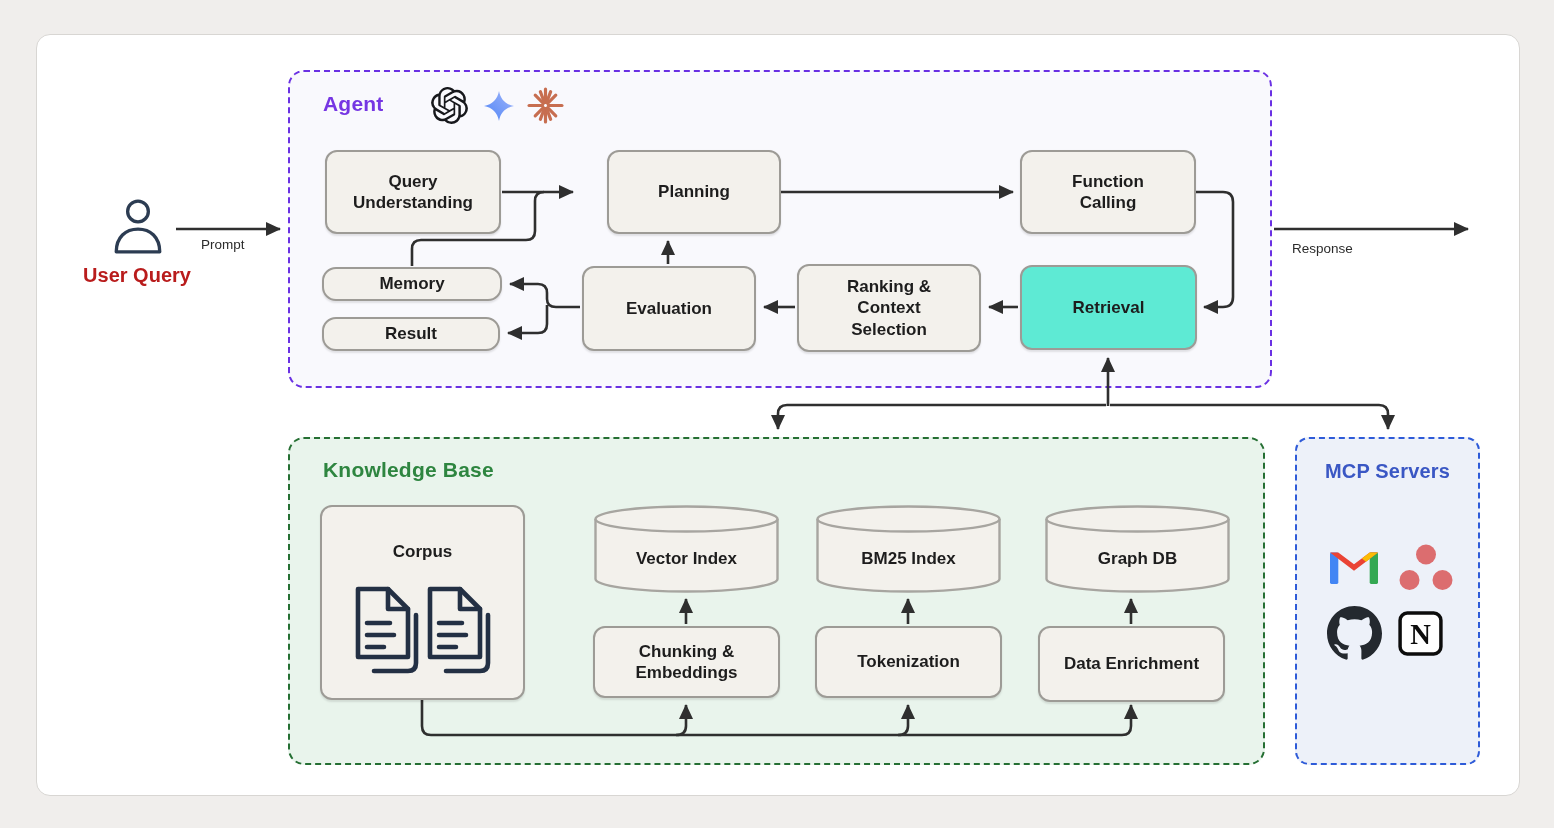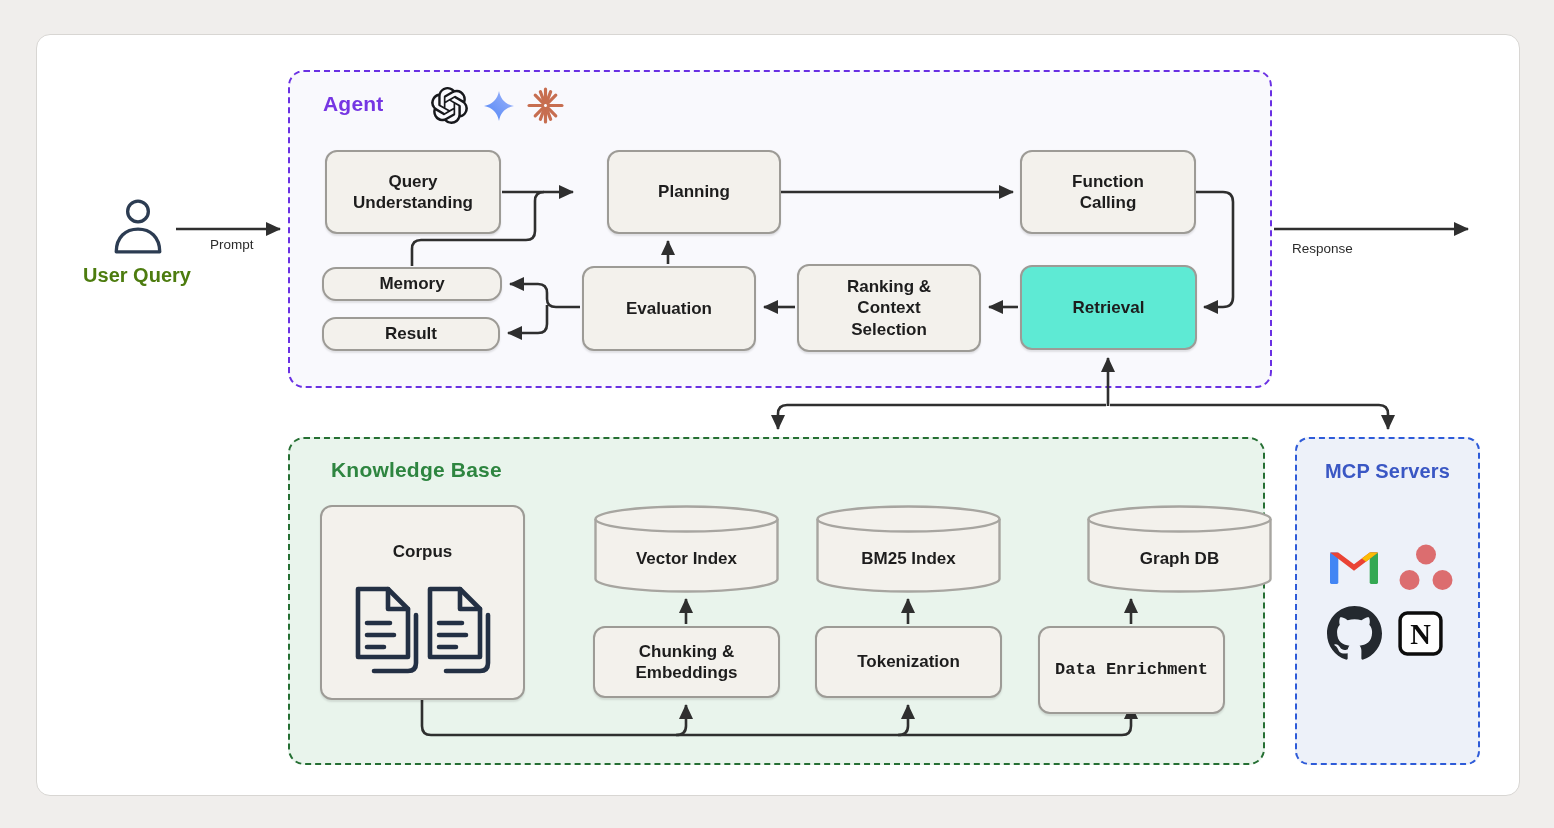--- a/index.html
+++ b/index.html
@@ -13,31 +13,31 @@
     position:absolute;left:36px;top:34px;width:1482px;height:760px;
     background:#ffffff;border:1px solid #d8d6d3;border-radius:14px;
   }
   .wires{position:absolute;left:0;top:0;width:1554px;height:828px;pointer-events:none;z-index:3;}
   .group{position:absolute;border-radius:16px;z-index:2;box-sizing:border-box;}
   .group.agent{left:288px;top:70px;width:984px;height:318px;background:#f9f9fd;border:2.5px dashed #6a30e3;}
   .group.kb{left:288px;top:437px;width:977px;height:328px;background:#e9f4ec;border:2.5px dashed #256f33;}
   .group.mcp{left:1295px;top:437px;width:185px;height:328px;background:#edf1f9;border:2.5px dashed #2e5bd8;border-radius:14px;}
   .gtitle{position:absolute;font-weight:700;font-size:21px;letter-spacing:.2px;z-index:4;}
   .gtitle.agent-t{left:323px;top:92px;color:#7636e3;}
-  .gtitle.kb-t{left:323px;top:458px;color:#2e8540;margin-left:8px;}
+  .gtitle.kb-t{left:323px;top:458px;color:#2e8540;}
   .gtitle.mcp-t{left:1295px;top:460px;width:185px;text-align:center;color:#3a57c4;font-size:20px;}
   .node{
     position:absolute;background:#f3f1ec;border:2.5px solid #9d9b96;border-radius:12px;
     display:flex;align-items:center;justify-content:center;text-align:center;
     font-weight:700;font-size:17px;color:#1d1d1d;line-height:1.25;z-index:4;
     box-shadow:0 1.5px 2px rgba(0,0,0,.10);box-sizing:border-box;
   }
   .node.hl{background:#5eead4;}
   .edge-label{font-size:13.5px;color:#2b2b2b;z-index:4;position:absolute;}
-  .user-label{position:absolute;font-weight:700;font-size:20px;color:#4d7c0f;text-align:center;z-index:4;}
+  .user-label{position:absolute;font-weight:700;font-size:20px;color:#b91c1c;text-align:center;z-index:4;}
   .cyl{position:absolute;z-index:4;}
   .cyl .cyl-label{position:absolute;left:0;top:44px;width:100%;text-align:center;font-weight:700;font-size:17px;color:#1d1d1d;}
   .icon{position:absolute;z-index:5;}
   .wrapnarrow{display:inline-block;max-width:118px;}
   .wrapmed{display:inline-block;max-width:150px;}
 </style>
 </head>
 <body>
 
 <div class="stage">
@@ -87,21 +87,21 @@
     </g>
   </svg>
 
   <div class="icon" style="left:111px;top:198px;">
     <svg width="54" height="58" viewBox="0 0 52 56" fill="none" stroke="#2c3c52" stroke-width="3.2" stroke-linejoin="round">
       <circle cx="26" cy="13" r="10"></circle>
       <path d="M5,52 c0,-14 9,-22 21,-22 s21,8 21,22 z"></path>
     </svg>
   </div>
   <div class="user-label" style="left:57px;top:264px;width:160px;">User Query</div>
-  <div class="edge-label" style="left:201px;top:237px;margin-left:9px;">Prompt</div>
+  <div class="edge-label" style="left:201px;top:237px;">Prompt</div>
   <div class="edge-label" style="left:1292px;top:241px;">Response</div>
 
   <div class="group agent"></div>
   <div class="gtitle agent-t">Agent</div>
 
   <div class="icon" style="left:431px;top:87px;">
     <svg width="37" height="37" viewBox="0 0 24 24" fill="#17181c">
       <path d="M22.2819 9.8211a5.9847 5.9847 0 0 0-.5157-4.9108 6.0462 6.0462 0 0 0-6.5098-2.9A6.0651 6.0651 0 0 0 4.9807 4.1818a5.9847 5.9847 0 0 0-3.9977 2.9 6.0462 6.0462 0 0 0 .7427 7.0966 5.98 5.98 0 0 0 .511 4.9107 6.051 6.051 0 0 0 6.5146 2.9001A5.9847 5.9847 0 0 0 13.2599 24a6.0557 6.0557 0 0 0 5.7718-4.2058 5.9894 5.9894 0 0 0 3.9977-2.9001 6.0557 6.0557 0 0 0-.7475-7.0729zm-9.022 12.6081a4.4755 4.4755 0 0 1-2.8764-1.0408l.1419-.0804 4.7783-2.7582a.7948.7948 0 0 0 .3927-.6813v-6.7369l2.02 1.1686a.071.071 0 0 1 .038.052v5.5826a4.504 4.504 0 0 1-4.4945 4.4944zm-9.6607-4.1254a4.4708 4.4708 0 0 1-.5346-3.0137l.142.0852 4.783 2.7582a.7712.7712 0 0 0 .7806 0l5.8428-3.3685v2.3324a.0804.0804 0 0 1-.0332.0615L9.74 19.9502a4.4992 4.4992 0 0 1-6.1408-1.6464zM2.3408 7.8956a4.485 4.485 0 0 1 2.3655-1.9728V11.6a.7664.7664 0 0 0 .3879.6765l5.8144 3.3543-2.0201 1.1685a.0757.0757 0 0 1-.071 0l-4.8303-2.7865A4.504 4.504 0 0 1 2.3408 7.8956zm16.5963 3.8558L13.1038 8.364 15.1192 7.2a.0757.0757 0 0 1 .071 0l4.8303 2.7913a4.4944 4.4944 0 0 1-.6765 8.1042v-5.6772a.79.79 0 0 0-.407-.667zm2.0107-3.0231l-.142-.0852-4.7735-2.7818a.7759.7759 0 0 0-.7854 0L9.409 9.2297V6.8974a.0662.0662 0 0 1 .0284-.0615l4.8303-2.7866a4.4992 4.4992 0 0 1 6.6802 4.66zM8.3065 12.863l-2.02-1.1638a.0804.0804 0 0 1-.038-.0567V6.0742a4.4992 4.4992 0 0 1 7.3757-3.4537l-.142.0805L8.704 5.459a.7948.7948 0 0 0-.3927.6813zm1.0976-2.3654l2.602-1.4998 2.6069 1.4998v2.9994l-2.5974 1.4997-2.6067-1.4997z"></path>
     </svg>
   </div>
@@ -190,35 +190,35 @@
     </svg>
     <div class="cyl-label">Vector Index</div>
   </div>
   <div class="cyl" style="left:815px;top:505px;width:187px;height:90px;">
     <svg width="187" height="90" viewBox="0 0 187 90">
       <path d="M2.5,14 V74 a91,12.5 0 0 0 182,0 V14" fill="#f3f1ec" stroke="#a7a5a0" stroke-width="2.4"></path>
       <ellipse cx="93.5" cy="14" rx="91" ry="12.5" fill="#f3f1ec" stroke="#a7a5a0" stroke-width="2.4"></ellipse>
     </svg>
     <div class="cyl-label">BM25 Index</div>
   </div>
-  <div class="cyl" style="left:1086px;top:505px;width:187px;height:90px;">
+  <div class="cyl" style="left:1044px;top:505px;width:187px;height:90px;">
     <svg width="187" height="90" viewBox="0 0 187 90">
       <path d="M2.5,14 V74 a91,12.5 0 0 0 182,0 V14" fill="#f3f1ec" stroke="#a7a5a0" stroke-width="2.4"></path>
       <ellipse cx="93.5" cy="14" rx="91" ry="12.5" fill="#f3f1ec" stroke="#a7a5a0" stroke-width="2.4"></ellipse>
     </svg>
     <div class="cyl-label">Graph DB</div>
   </div>
 
   <div class="node" style="left:593px;top:626px;width:187px;height:72px;">
     <span class="wrapmed">Chunking &amp; Embeddings</span>
   </div>
   <div class="node" style="left:815px;top:626px;width:187px;height:72px;">
     <span>Tokenization</span>
   </div>
-  <div class="node" style="left:1038px;top:626px;width:187px;height:88px;font-family:Liberation Mono, monospace;">
+  <div class="node" style="left:1038px;top:626px;width:187px;height:76px;">
     <span>Data Enrichment</span>
   </div>
 
   <div class="group mcp"></div>
   <div class="gtitle mcp-t">MCP Servers</div>
 
   <div class="icon" style="left:1330px;top:547px;">
     <svg width="48" height="37" viewBox="0 0 52 40">
       <rect x="0" y="6" width="9" height="34" rx="1.5" fill="#4285f4"></rect>
       <rect x="43" y="6" width="9" height="34" rx="1.5" fill="#34a853"></rect>

